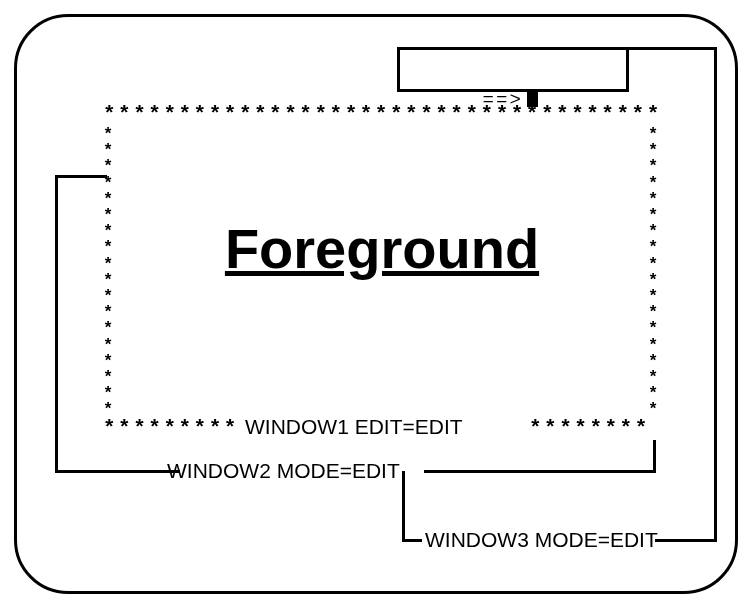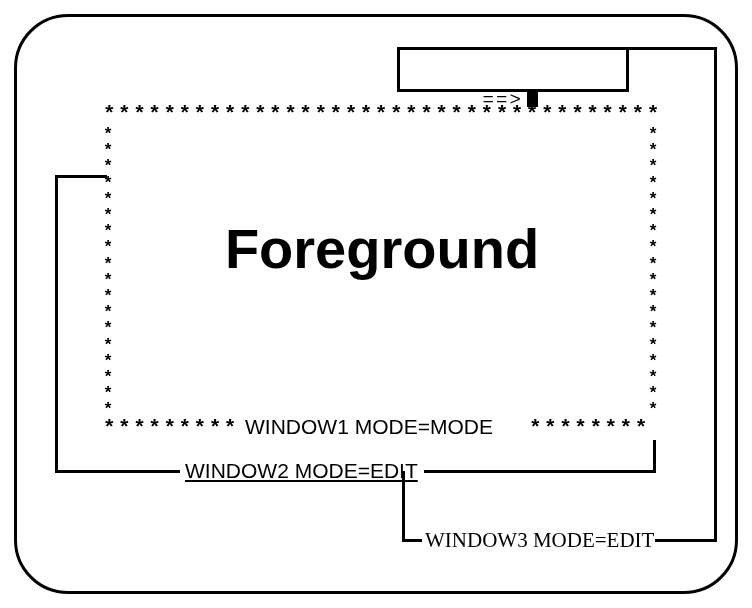--- a/index.html
+++ b/index.html
@@ -42,20 +42,21 @@
   }
   .fg-title {
     position: absolute;
     font-family: Arial, Helvetica, sans-serif;
     font-weight: bold;
     font-size: 56px;
     color: #000;
     text-align: center;
     width: 500px;
     line-height: 1.08;
+    text-decoration: underline;
   }
   .status {
     position: absolute;
     font-family: Arial, Helvetica, sans-serif;
     font-size: 21px;
     color: #000;
     white-space: nowrap;
   }
   .prompt {
     position: absolute;
@@ -143,24 +144,24 @@
 *
 *
 *
 *
 *
 *
 *
 *</div>
 
   <div class="star-row" style="left:86px; top:400px;">*********</div>
-  <div class="status" style="left:228px; top:398px;">WINDOW1 MODE=MODE</div>
+  <div class="status" style="left:228px; top:398px;">WINDOW1 EDIT=EDIT</div>
   <div class="star-row" style="left:512px; top:400px;">********</div>
 
   <div class="fg-title" style="left:115px; top:202px;">
     <span>Foreground</span><br>
   </div>
 
-  <div class="status" style="left:168px; top:442px;text-decoration:underline;">WINDOW2 MODE=EDIT</div>
+  <div class="status" style="left:150px; top:442px;">WINDOW2 MODE=EDIT</div>
 
-  <div class="status" style="left:408px; top:511px;font-family:Liberation Serif, serif;">WINDOW3 MODE=EDIT</div>
+  <div class="status" style="left:408px; top:511px;">WINDOW3 MODE=EDIT</div>
 
 </div>
 
 </body></html>

